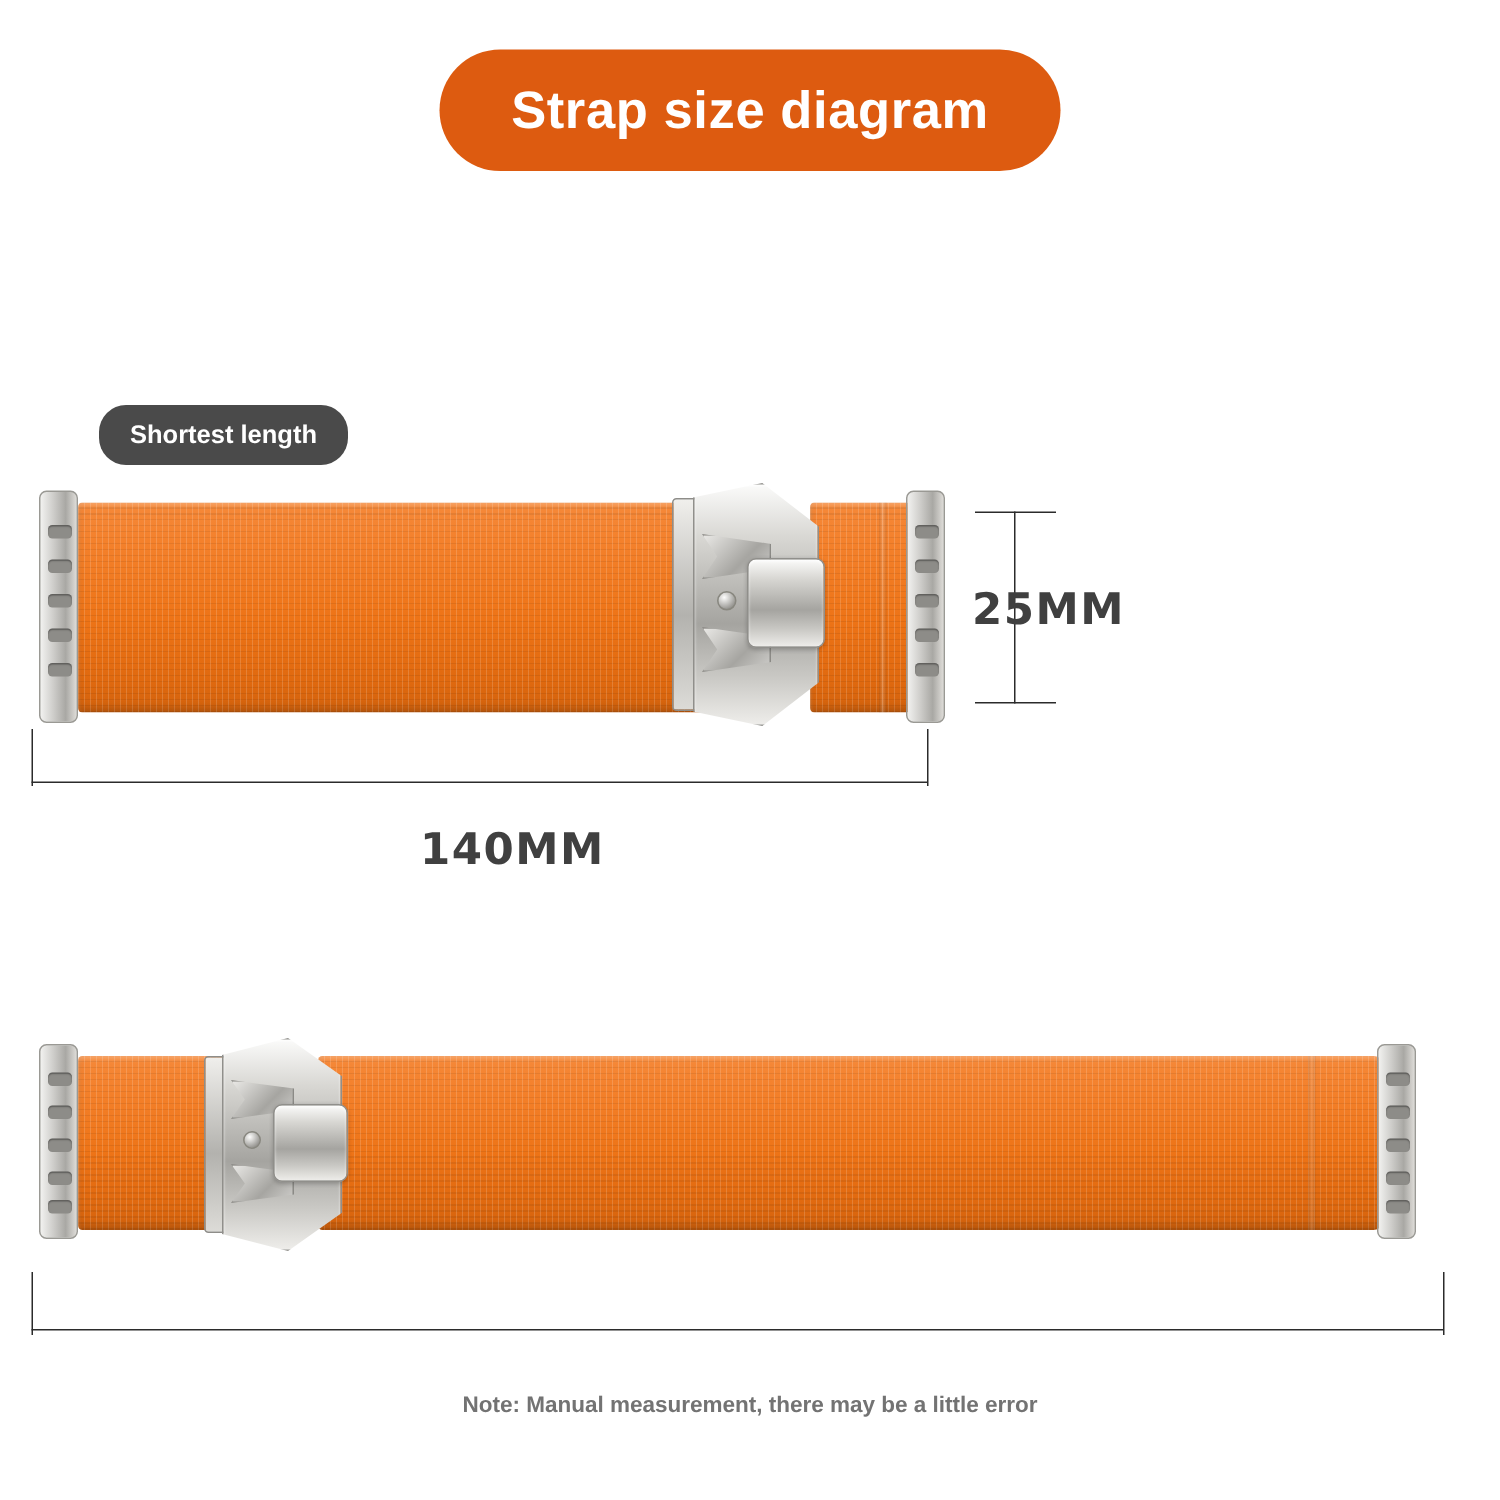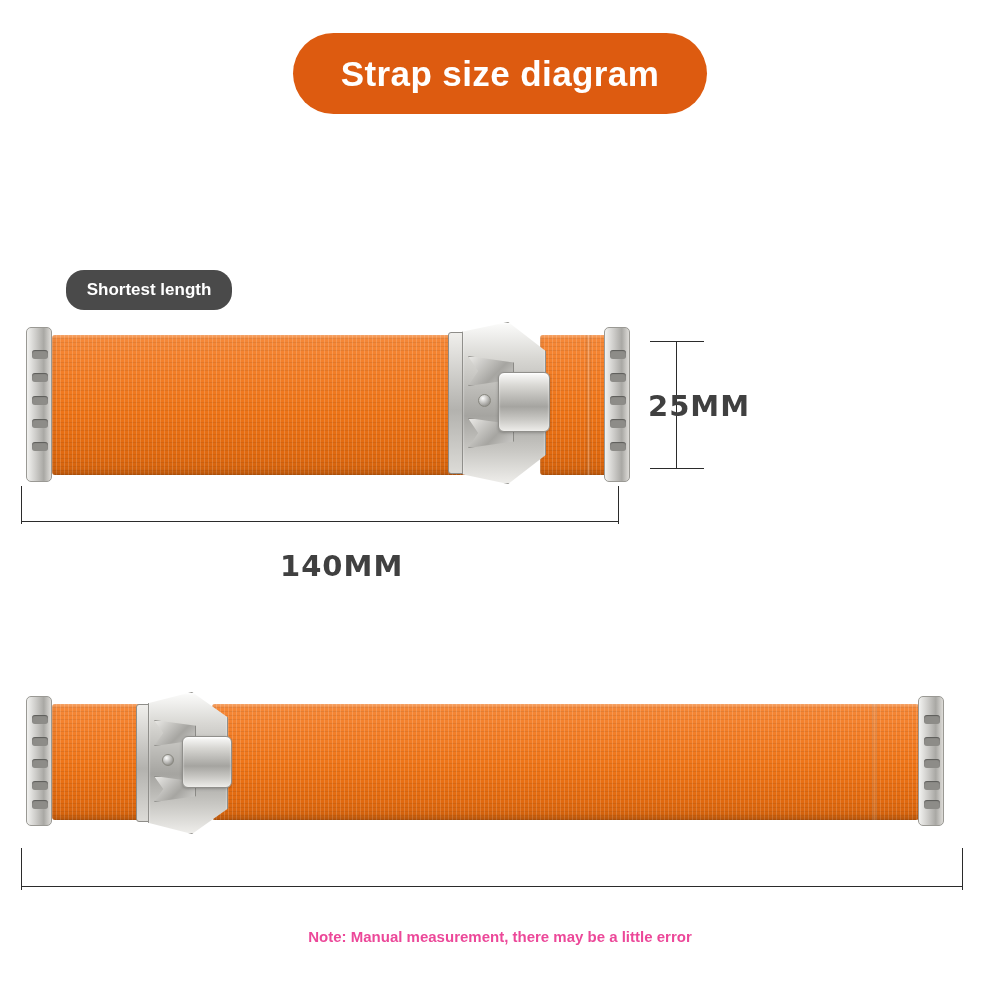--- a/index.html
+++ b/index.html
@@ -132,21 +132,21 @@
   .dim-label.h { font-size: 29px; letter-spacing: 1px; }
   .dim-label.v { font-size: 29px; letter-spacing: 1px; }
 
   
   #footnote {
     position: absolute;
     left: 0; right: 0; top: 928px;
     text-align: center;
     font-size: 15px;
     font-weight: bold;
-    color: #ec4899;
+    color: #737373;
   }
 </style>
 </head>
 <body>
 
 <div id="canvas">
 
   <div class="title-pill">
     <span>Strap size diagram</span>
   </div>

